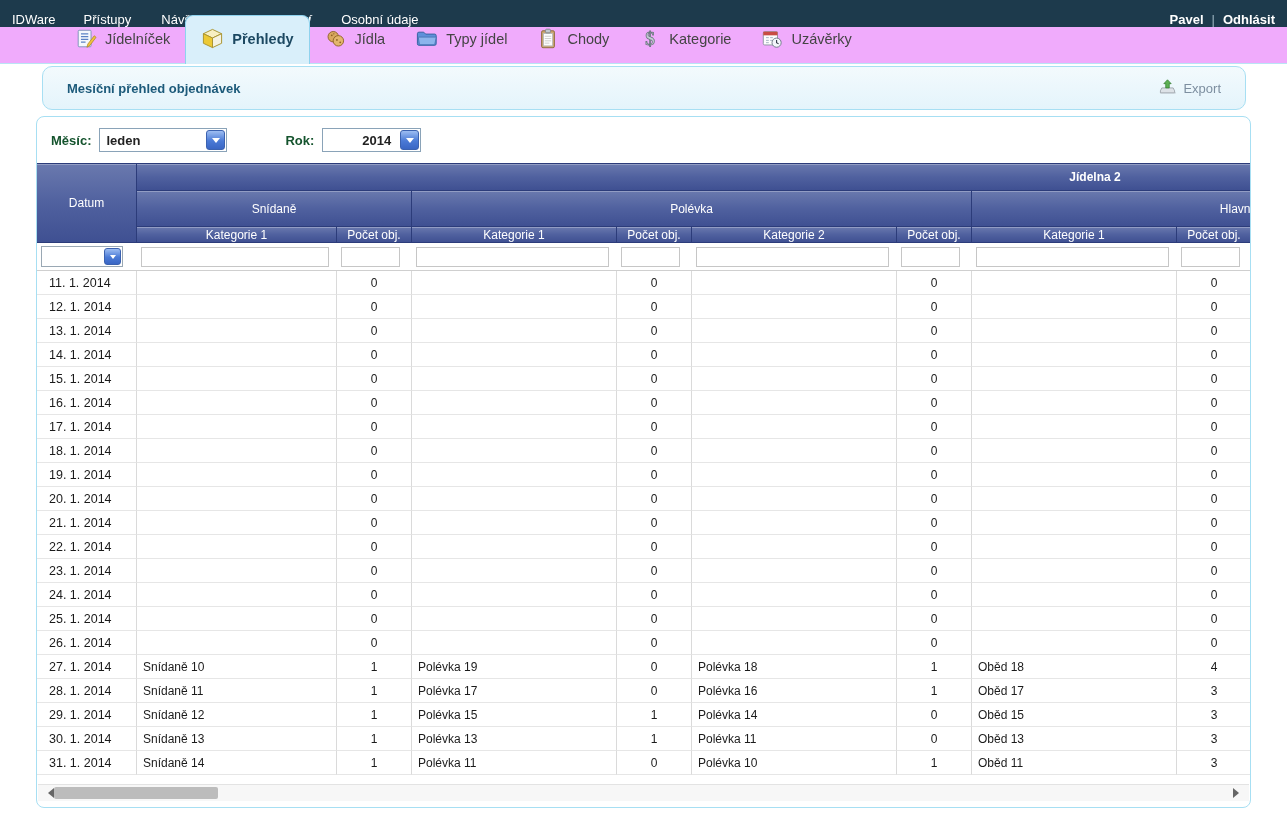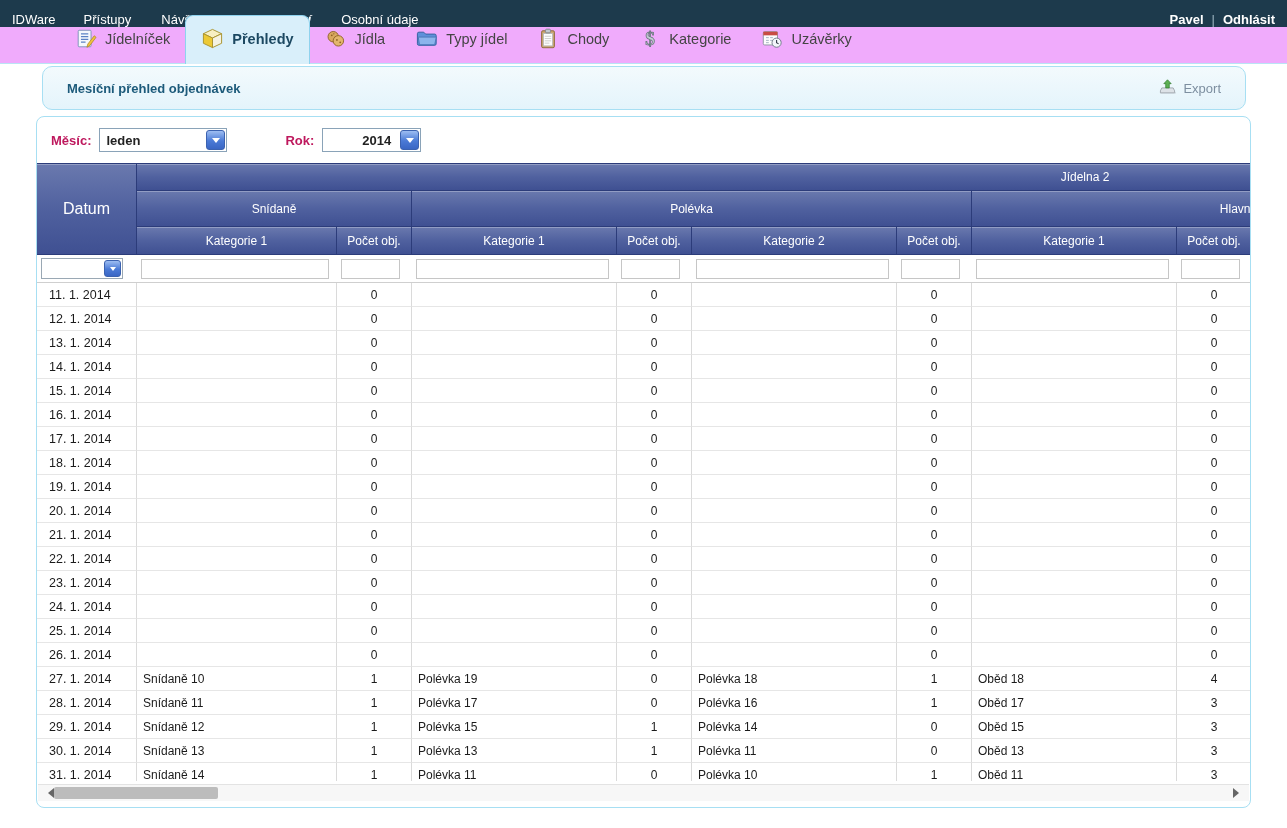--- a/index.html
+++ b/index.html
@@ -33,21 +33,21 @@
     border-radius:10px; background:linear-gradient(180deg,#f3fafd,#e4f4fb);
     display:flex; align-items:center; justify-content:space-between; padding:0 24px; }
   .page-title { font-size:13px; font-weight:bold; color:#1c5a7a; }
   .export-btn { display:flex; align-items:center; gap:7px; color:#7d8fa0;
     font-size:13px; cursor:pointer; }
 
   
   .panel { margin:6px 36px 0 36px; width:1215px; height:692px; border:1px solid #a7dff3;
     border-radius:8px; background:#fff; position:relative; overflow:hidden; }
   .filters { height:46px; display:flex; align-items:center; padding-left:14px; }
-  .filters label { font-size:13px; font-weight:bold; color:#be185d; margin-right:8px; }
+  .filters label { font-size:13px; font-weight:bold; color:#14532d; margin-right:8px; }
   .sel { height:24px; border:1px solid #8aa3b8; background:#fff; display:flex;
     align-items:center; cursor:pointer; }
   .sel .sel-value { flex:1; padding:0 6px; font-size:13px; font-weight:bold; color:#222; }
   .sel .sel-arrow { width:19px; height:20px; margin:1px; border-radius:3px;
     background:linear-gradient(180deg,#9dbdf2,#4a7ad6 55%,#3a66c4); border:1px solid #3b62b0;
     display:flex; align-items:center; justify-content:center; }
   .sel .sel-arrow i { width:0; height:0; border:4px solid transparent;
     border-top:5px solid #fff; margin-top:4px; }
   .sel-month { width:128px; margin-right:58px; }
   .sel-year  { width:99px;padding-left:33px; }
@@ -56,23 +56,23 @@
   .grid-wrap { height:618px; overflow:hidden; }
   table.grid { border-collapse:separate; border-spacing:0; table-layout:fixed;
     width:1495px; }
   .grid th { font-weight:normal; color:#fff; font-size:12px; text-align:center;
     background:linear-gradient(180deg,#6a79ae 0%,#50619f 50%,#3f5092 100%);
     border-right:1px solid #2c3c7a; border-bottom:1px solid #2c3c7a;
     box-shadow:inset 0 1px 0 rgba(255,255,255,.28); padding:0 4px; overflow:hidden;
     white-space:nowrap; }
   .grid tr.r1 th { height:28px; border-top:1px solid #2c3c7a; }
   .grid tr.r2 th { height:36px; }
-  .grid tr.r3 th { height:28px; }
-  .grid th.datum { font-size:16px;margin-top:11px; }
-  .canteen-label { position:relative; left:251px; }
+  .grid tr.r3 th { height:16px; }
+  .grid th.datum { font-size:12px;margin-top:11px; }
+  .canteen-label { position:relative; left:261px;font-weight:bold; }
   .grid td { font-size:12px; color:#1b1b1b; background:#fff; height:24px;
     border-right:1px solid #dadada; border-bottom:1px solid #e6e6e6; padding:0 6px;
     white-space:nowrap; overflow:hidden; }
   .grid td.date { padding-left:12px; font-size:12.5px; }
   .grid td.num { text-align:center; }
   .grid tr.filter-row td { border-right:none; border-bottom:1px solid #cfcfcf;
     height:28px; padding:0 4px; }
   .grid tr.filter-row input { height:20px; border:1px solid #c6c6c6; background:#fff;
     font-family:inherit; font-size:12px; padding:0 4px; display:block; }
   .mini-select { width:82px; height:21px; border:1px solid #9aa8b4; background:#fff;

